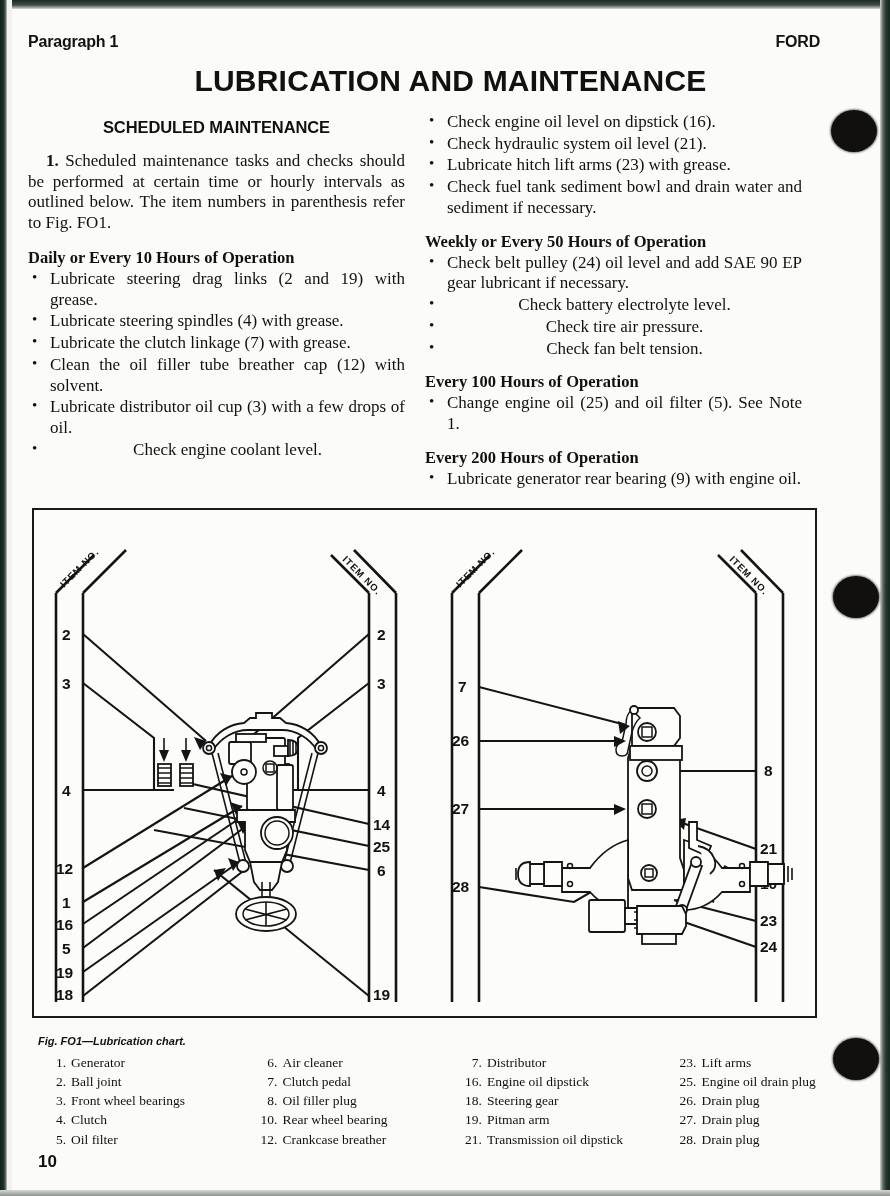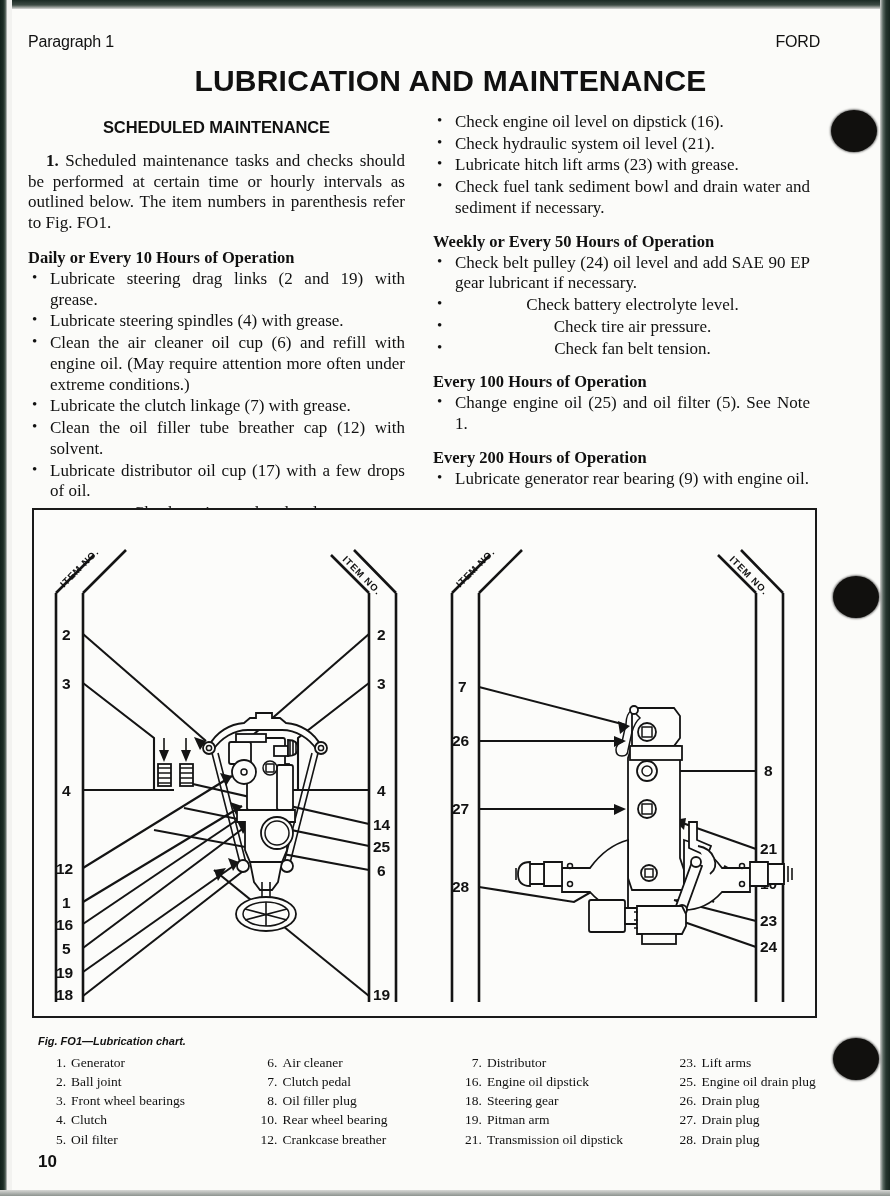--- a/index.html
+++ b/index.html
@@ -47,35 +47,35 @@
     border-radius: 50%;
     background: #11100e;
     box-shadow: 0 0 2px 1px rgba(0,0,0,.5);
   }
 
   
   .hdr {
     position: absolute; left: 28px; top: 33px; right: 70px;
     display: flex; justify-content: space-between; align-items: baseline;
     font-family: "Liberation Sans", sans-serif;
-    font-weight: normal; font-size: 16px; letter-spacing: -.2px;
+    font-weight: bold; font-size: 16px; letter-spacing: -.2px;
   }
   .doc-title {
     position: absolute; left: 11px; right: 0; top: 64px;
     text-align: center;
     font-family: "Liberation Sans", sans-serif;
     font-weight: bold;
     font-size: 30px;
     letter-spacing: .2px;
   }
 
   
   .cols {
     position: absolute; left: 28px; top: 110px; width: 790px;
-    display: flex; gap: 28px;
+    display: flex; gap: 20px;
   }
   .col { width: 377px; }
   .col-head {
     text-align: center;
     font-family: "Liberation Sans", sans-serif;
     font-weight: bold; font-size: 16.5px;
     margin: 8px 0 14px 0;
     letter-spacing: -.1px;
   }
   p.intro {
@@ -189,24 +189,23 @@
 
   <div class="cols">
 
     <div class="col">
       <div class="col-head">SCHEDULED MAINTENANCE</div>
       <p class="intro"><b>1.</b><span> Scheduled maintenance tasks and checks should be performed at certain time or hourly intervals as outlined below. The item numbers in parenthesis refer to Fig. FO1.</span></p>
       <h3 class="sect">Daily or Every 10 Hours of Operation</h3>
       <ul class="blist">
         <li>Lubricate steering drag links (2 and 19) with grease.</li>
         <li>Lubricate steering spindles (4) with grease.</li>
-        <li>Clean the air cleaner oil cup (6) and refill with engine oil. (May require attention more often under extreme conditions.)</li>
         <li>Lubricate the clutch linkage (7) with grease.</li>
         <li>Clean the oil filler tube breather cap (12) with solvent.</li>
-        <li>Lubricate distributor oil cup (17) with a few drops of oil.</li>
+        <li>Lubricate distributor oil cup (3) with a few drops of oil.</li>
         <li class="last-left">Check engine coolant level.</li>
       </ul>
     </div>
 
     <div class="col">
       <ul class="blist" style="margin-top:2px;">
         <li>Check engine oil level on dipstick (16).</li>
         <li>Check hydraulic system oil level (21).</li>
         <li>Lubricate hitch lift arms (23) with grease.</li>
         <li>Check fuel tank sediment bowl and drain water and sediment if necessary.</li>

